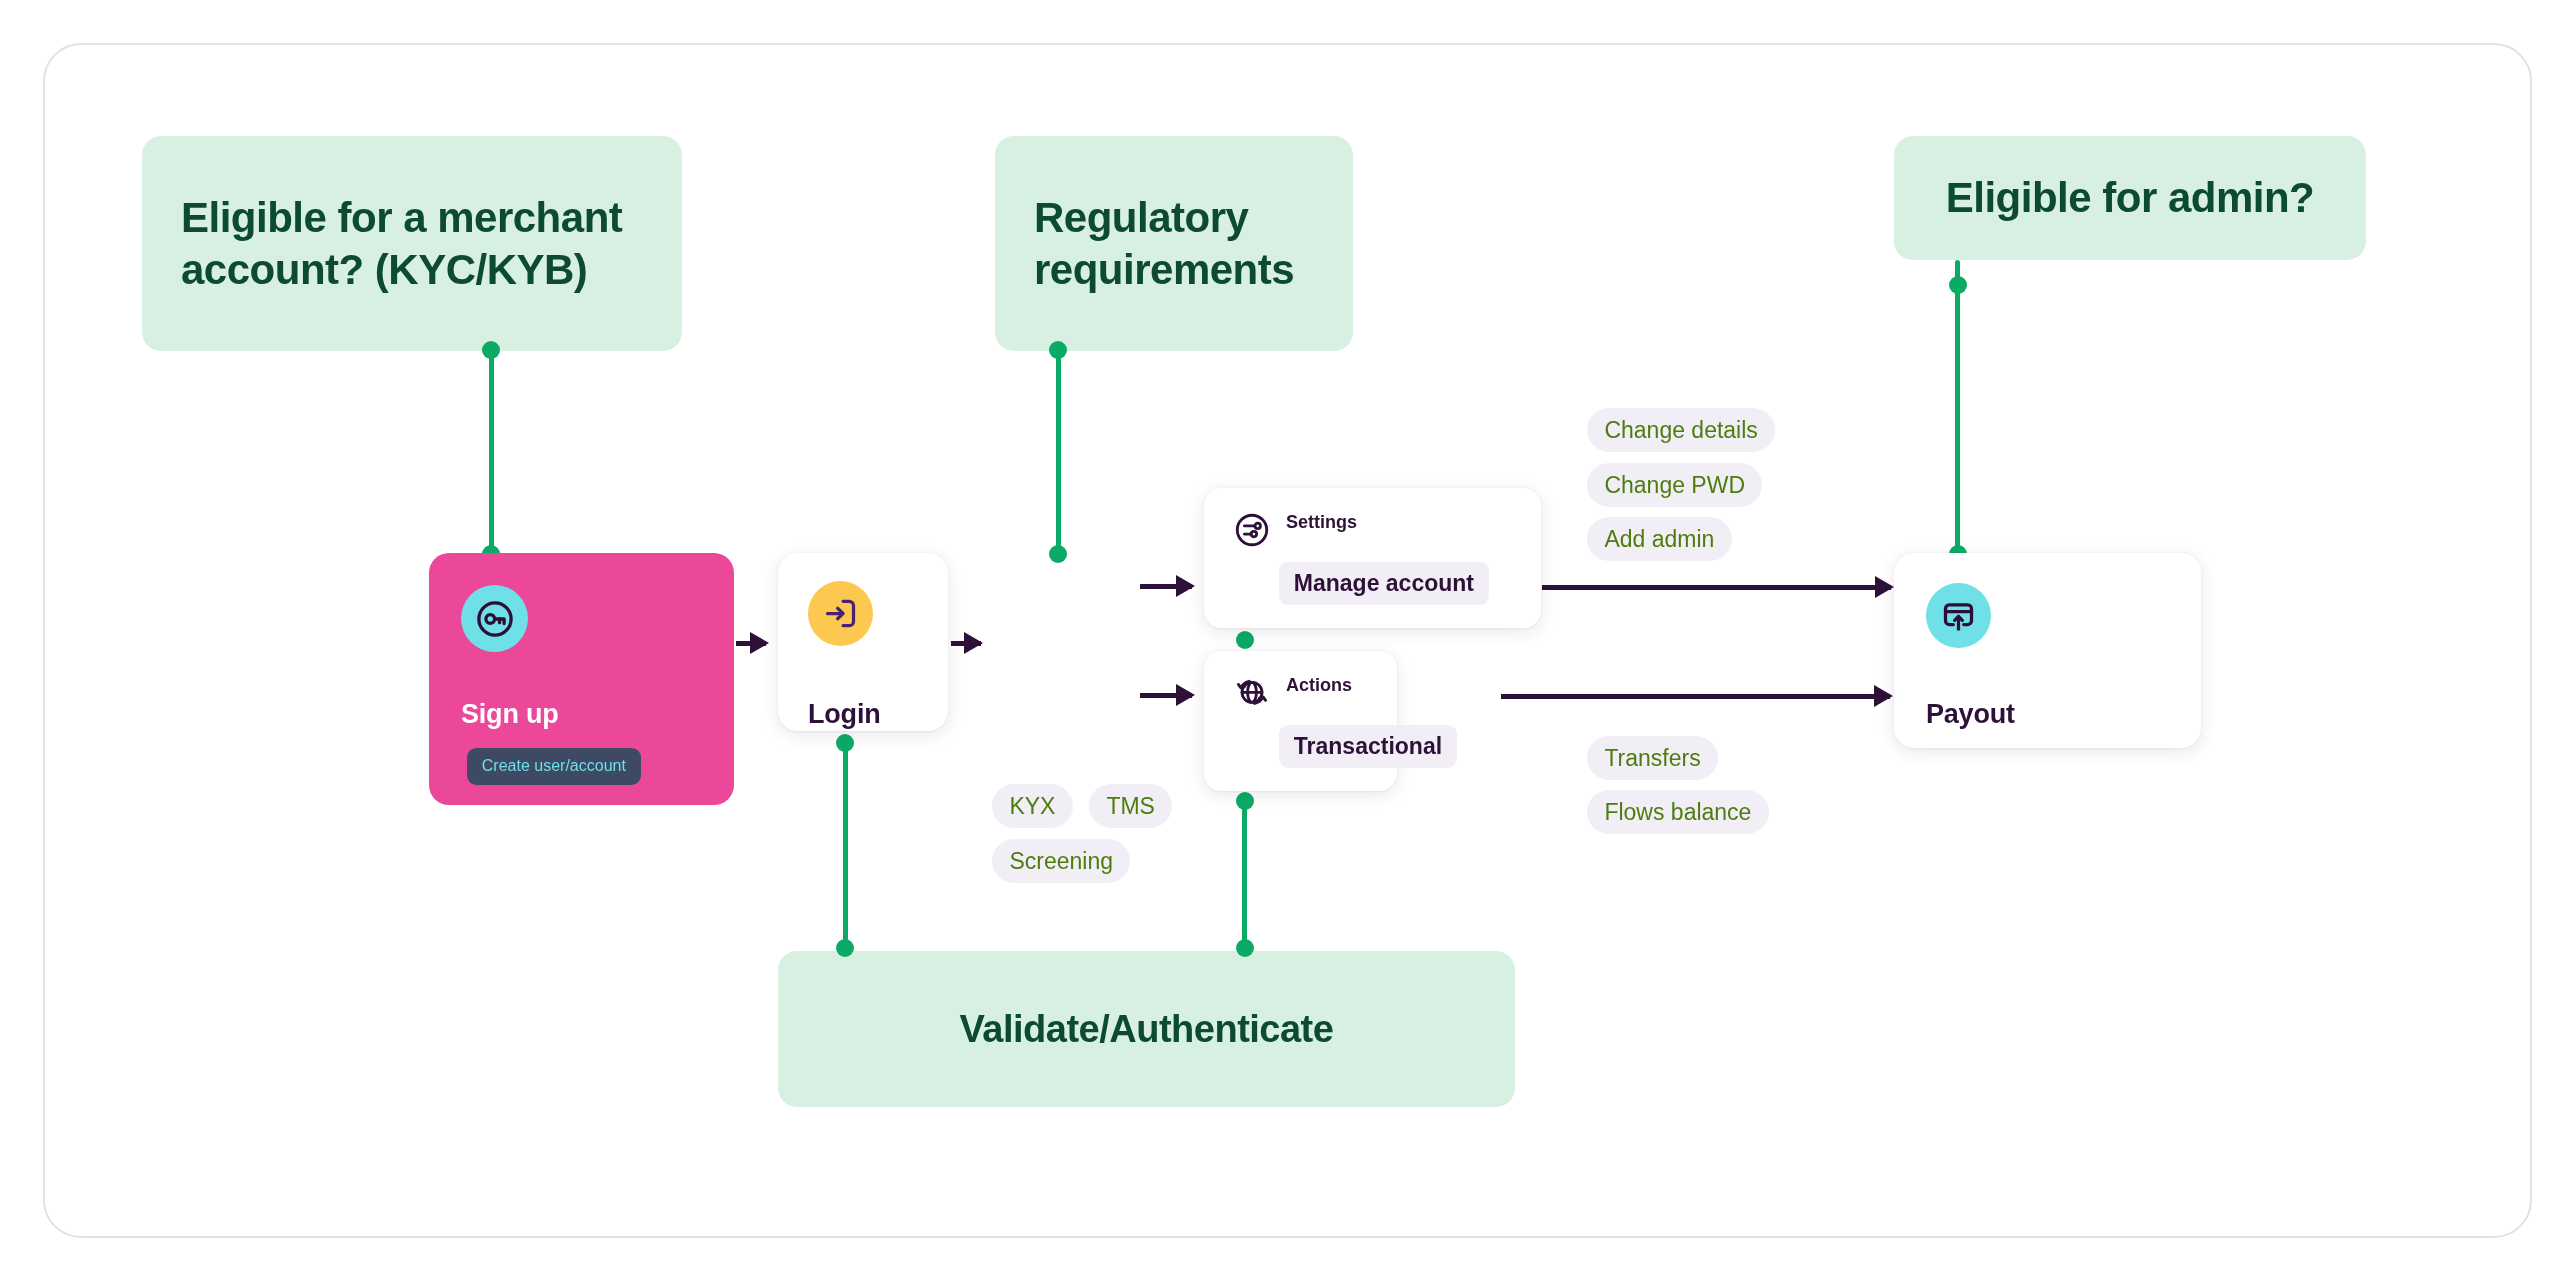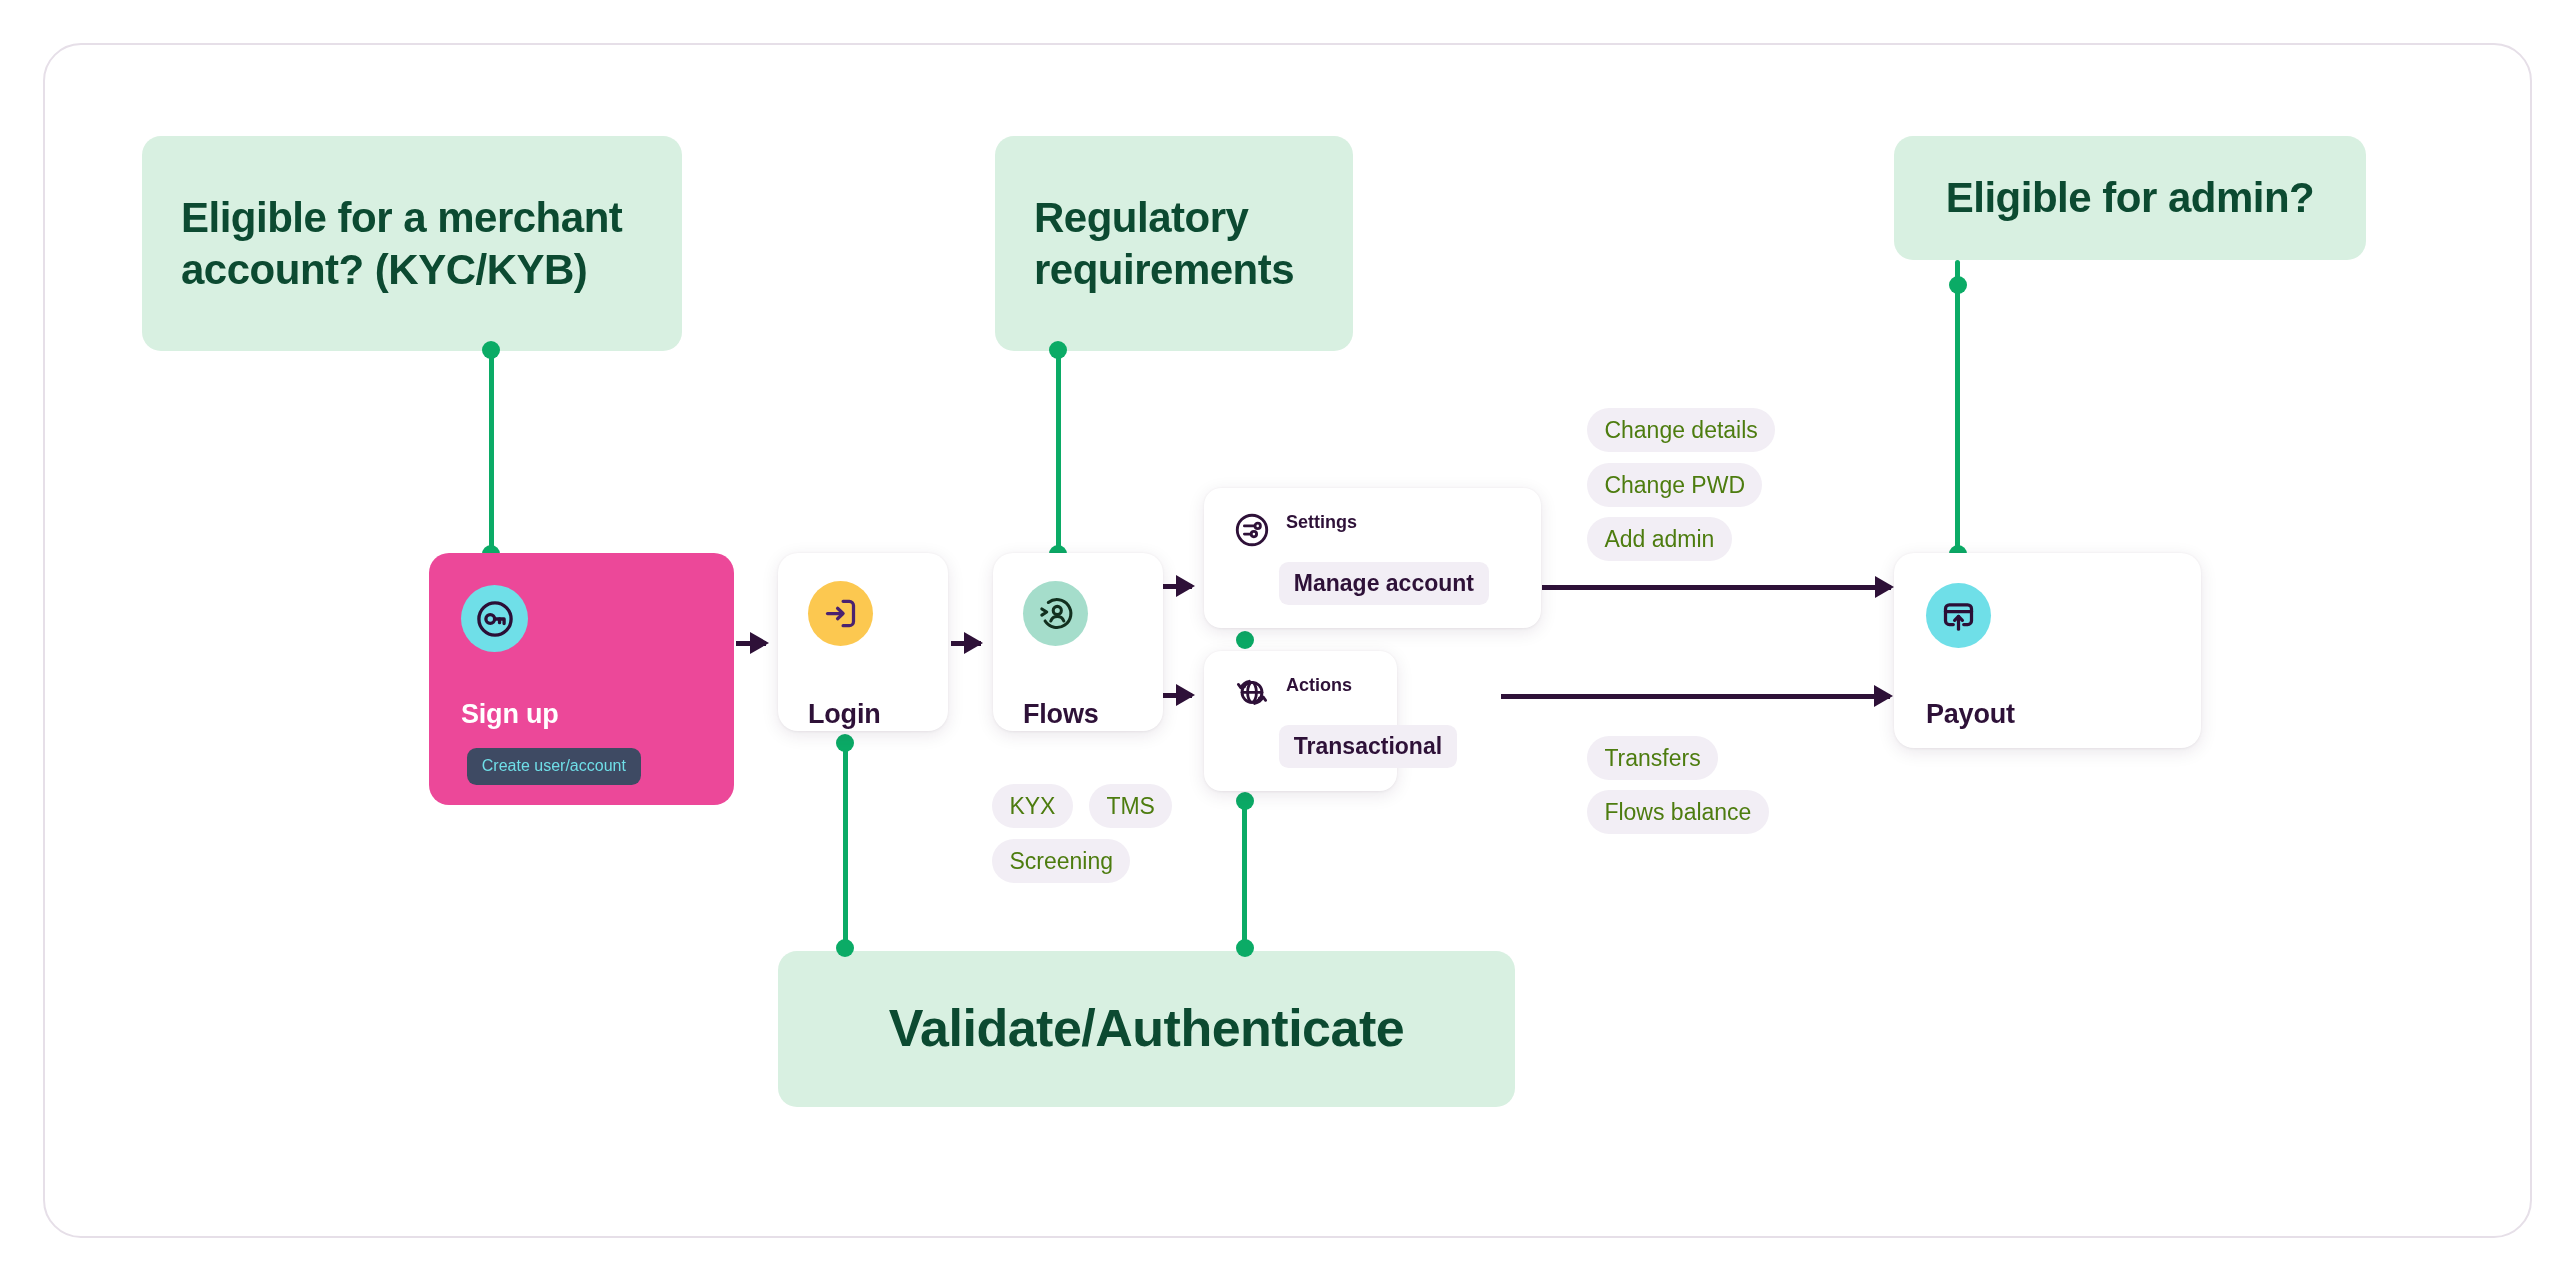--- a/index.html
+++ b/index.html
@@ -46,21 +46,21 @@
   }
   .qpanel.center .qtext { width: 100%; text-align: center; }
 
   #q-merchant { left: 142px;  top: 136px;  width: 540px; height: 215px; }
   #q-regulatory { left: 995px; top: 136px; width: 358px; height: 215px; }
   #q-payout { left: 1894px; top: 136px;  width: 472px; height: 124px; }
   #q-validate {
     left: 778px; top: 951px; width: 737px; height: 156px;
     justify-content: center;
   }
-  #q-validate .qtext { font-size: 52px; }
+  #q-validate .qtext { font-size: 38px; }
 
   
   .gline {
     position: absolute;
     width: 4.7px;
     background: #0bab66;
     border-radius: 2.7px;
   }
   .gdot {
     position: absolute;
@@ -252,31 +252,20 @@
     <div class="icon-circle">
       <svg width="39" height="39" viewBox="0 0 24 24" fill="none" stroke="#4a2270" stroke-width="2" stroke-linecap="round" stroke-linejoin="round">
         <path d="M13.6 4.5 H17.4 A2.6 2.6 0 0 1 20 7.1 V16.9 A2.6 2.6 0 0 1 17.4 19.5 H13.6"></path>
         <path d="M4 12 H13.2"></path>
         <path d="M10.2 8.8 L13.6 12 L10.2 15.2"></path>
       </svg>
     </div>
     <div class="card-title">Login</div>
   </div>
 
-  <div class="card" id="c-flows">
-    <div class="icon-circle">
-      <svg width="39" height="39" viewBox="0 0 24 24" fill="none" stroke="#12301f" stroke-width="1.9" stroke-linecap="round" stroke-linejoin="round">
-        <path d="M7.6 5.2 A8.6 8.6 0 1 1 5.6 16.6"></path>
-        <path d="M3.6 9.2 L6.6 11.1 L3.6 13"></path>
-        <circle cx="13.1" cy="10.1" r="2.5"></circle>
-        <path d="M9.1 16.6 A4.3 4.3 0 0 1 17.1 16.6"></path>
-      </svg>
-    </div>
-    <div class="card-title">Flows</div>
-  </div>
 
   <div class="wcard" id="c-settings">
     <div class="ic">
       <svg width="38" height="38" viewBox="0 0 24 24" fill="none" stroke="#2e1138" stroke-width="1.8" stroke-linecap="round" stroke-linejoin="round">
         <circle cx="12" cy="12" r="9.3"></circle>
         <path d="M7.2 9.4 H13.6"></path>
         <path d="M7.2 14.6 H11.2"></path>
         <circle cx="15.6" cy="9.4" r="1.7"></circle>
         <circle cx="13.2" cy="14.6" r="1.7"></circle>
       </svg>

